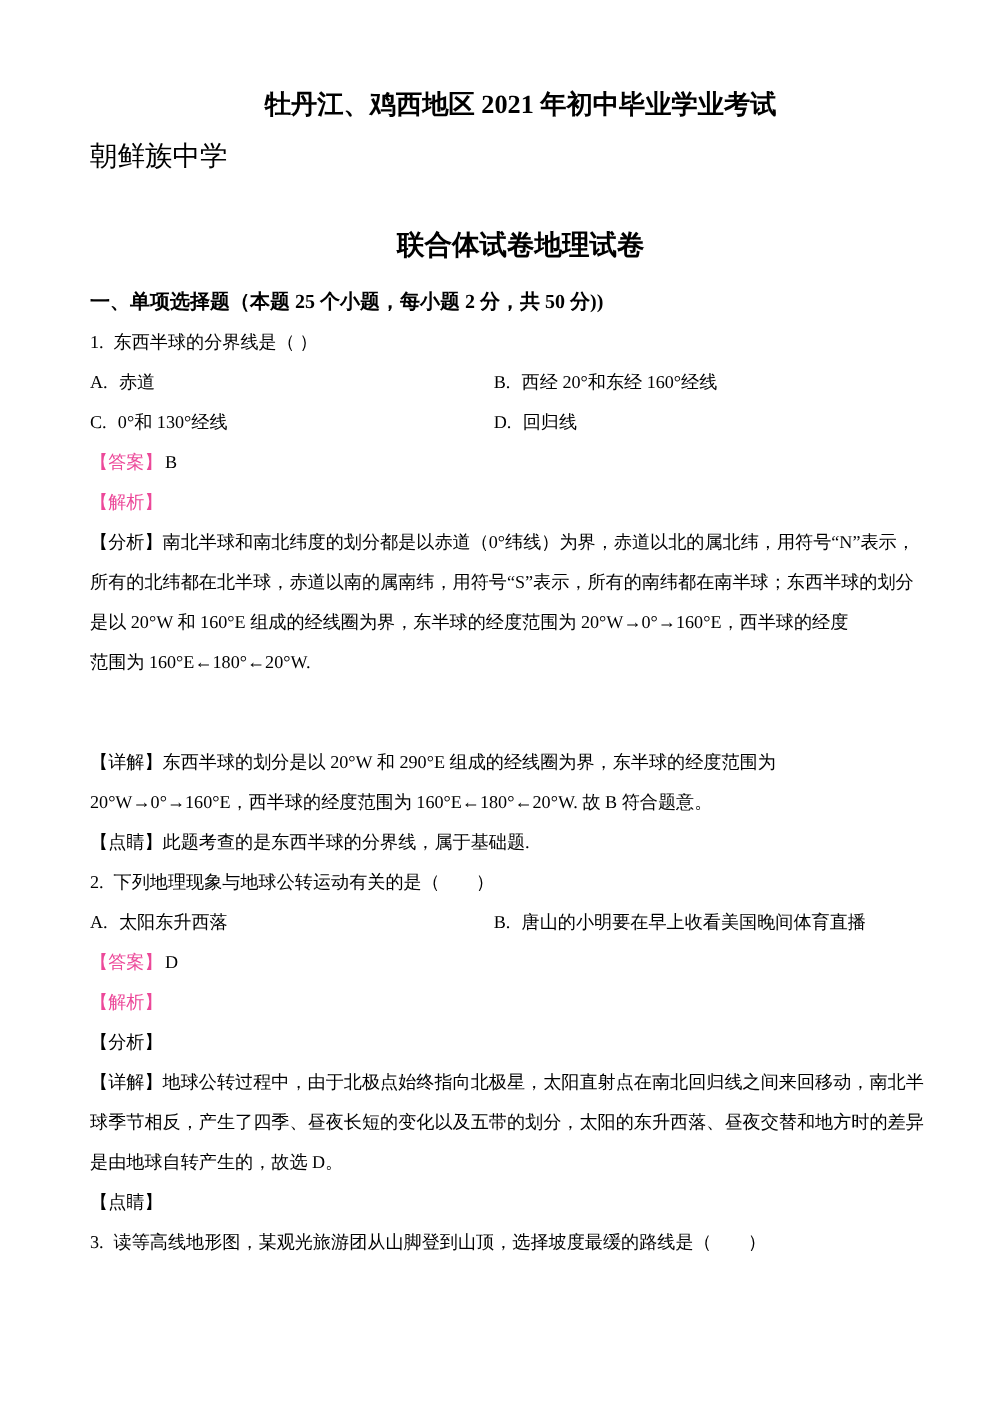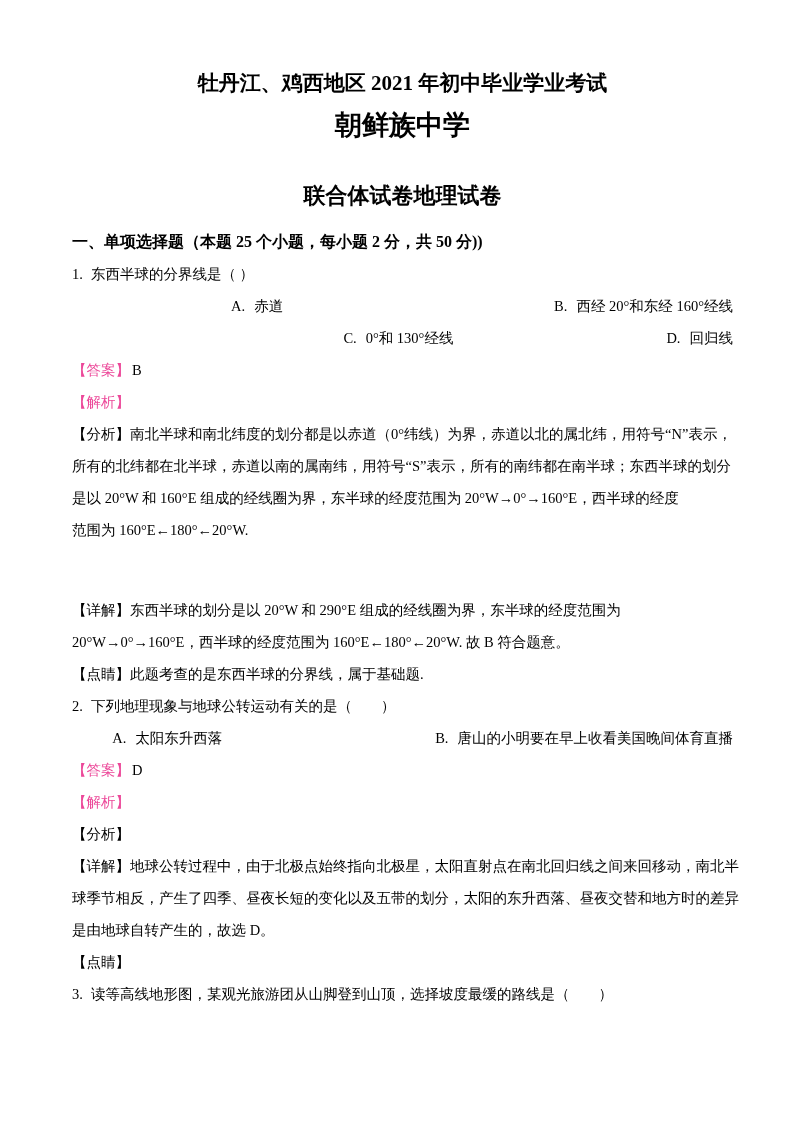--- a/index.html
+++ b/index.html
@@ -9,34 +9,34 @@
   }
   .page {
     position: relative;
     width: 793px;
     height: 1122px;
     background: #ffffff;
     font-family: "Liberation Serif", "DejaVu Serif", serif;
     color: #000000;
     overflow: hidden;
     box-sizing: border-box;
-    padding: 68px 60px 0 72px;
+    padding: 68px 32px 0 72px;
   }
   .t1 {
     font-size: 21px;
     font-weight: bold;
     line-height: 30px;
     text-align: center;
     white-space: nowrap;
   }
   .t2 {
-    font-size: 27px;
-    font-weight: bold;
+    font-size: 22px;
+    font-weight: normal;
     line-height: 30px;
-    text-align: center;
+    text-align: left;
     margin-top: 12px;
     white-space: nowrap;
   }
   .big-title {
     font-size: 22px;
     font-weight: bold;
     line-height: 32px;
     text-align: center;
     margin-top: 40px;
     white-space: nowrap;
@@ -46,21 +46,21 @@
     font-weight: bold;
     line-height: 32px;
     margin-top: 14px;
     white-space: nowrap;
   }
   .line {
     font-size: 14.5px;
     line-height: 32px;
     white-space: nowrap;
   }
-  .opt-row { display: flex; justify-content: flex-end; }
+  .opt-row { display: flex; }
   .opt-row .opt-left { width: 323px; flex: 0 0 323px; }
   .opt-key { margin-right: 9px; }
   .num { margin-right: 8px; }
   .blue-label { color: #ec4899; }
   .ans-letter { margin-left: 2px; }
   .para-gap { height: 48px; }
 </style>
 </head>
 <body>
 

